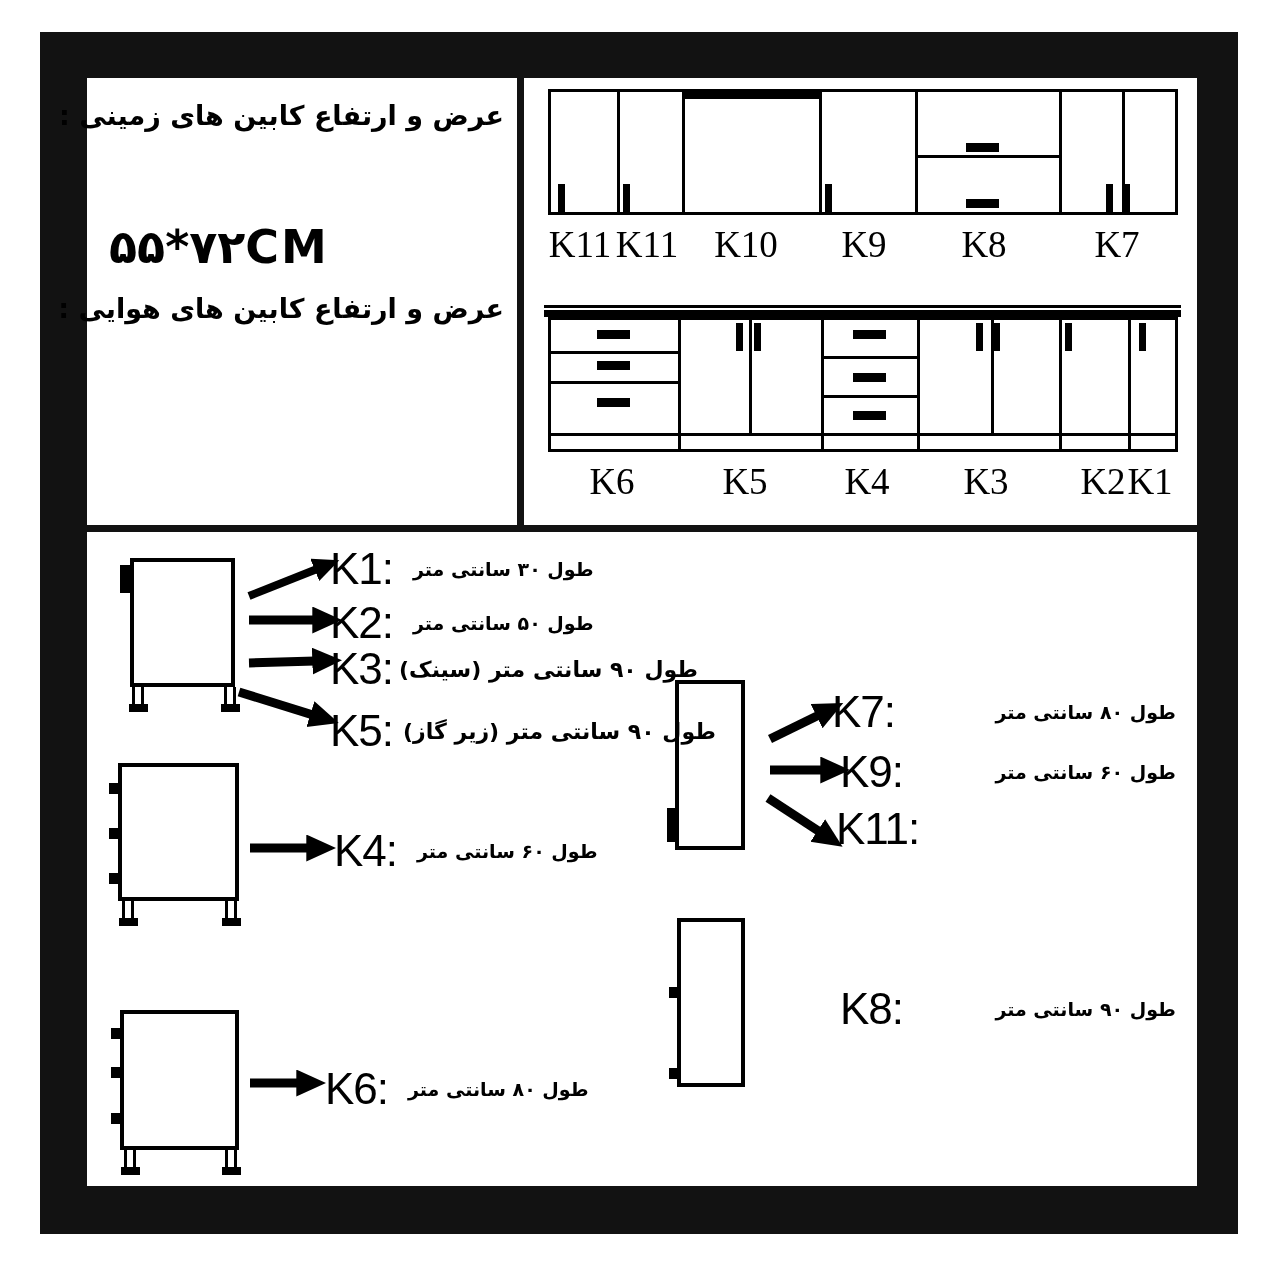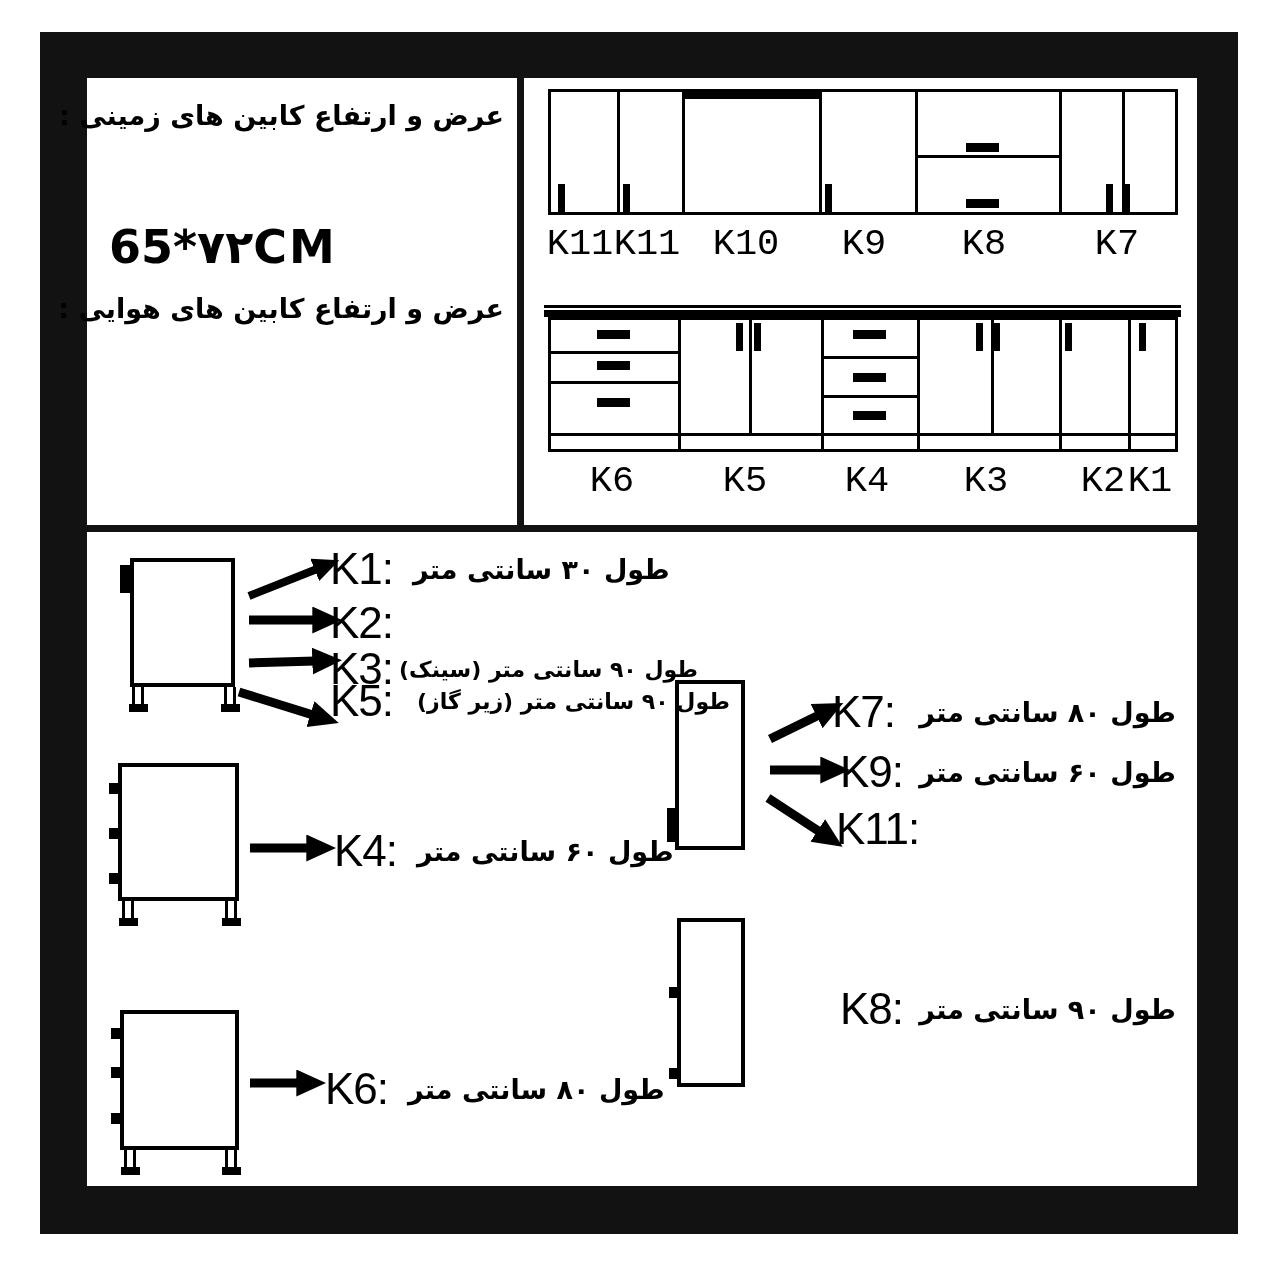--- a/index.html
+++ b/index.html
@@ -14,43 +14,43 @@
   .heading{position:absolute;right:13px;white-space:nowrap;direction:rtl;font-weight:700;font-size:27px;letter-spacing:0px;}
   .dims{position:absolute;font-weight:700;font-size:46px;letter-spacing:2px;direction:ltr;}
 
   
   .row-box{position:absolute;border:3px solid #000;box-sizing:border-box;background:#fff;}
   .vline{position:absolute;top:0;bottom:0;width:3px;background:#000;}
   .vline.short{bottom:auto;}
   .hline{position:absolute;height:3px;background:#000;}
   .hv{position:absolute;background:#000;width:7px;height:28px;}
   .hh{position:absolute;background:#000;width:33px;height:9px;}
-  .elev-label{position:absolute;transform:translateX(-50%);font-family:Liberation Mono, monospace;font-size:37px;white-space:nowrap;text-align:center;}
+  .elev-label{position:absolute;transform:translateX(-50%);font-family:Liberation Serif, serif;font-size:37px;white-space:nowrap;text-align:center;}
   .counter{position:absolute;border-top:3px solid #000;border-bottom:7px solid #000;height:12px;box-sizing:border-box;background:#fff;}
 
   
   .cab{position:absolute;border:4px solid #000;box-sizing:border-box;background:#fff;}
   .bump{position:absolute;background:#000;}
   .leg{position:absolute;width:12px;height:20px;border:3px solid #000;border-top:none;background:#fff;box-sizing:border-box;}
   .leg .foot{position:absolute;left:-6px;top:17px;width:19px;height:8px;background:#000;}
   .lrow{position:absolute;display:flex;align-items:center;gap:20px;direction:ltr;}
   .lrow.wide{justify-content:space-between;gap:0;}
   .kcode{font-family:"Liberation Sans",sans-serif;font-size:44px;letter-spacing:-1px;white-space:nowrap;}
-  .ptext{font-weight:700;font-size:27px;direction:rtl;white-space:nowrap;}
+  .ptext{font-weight:700;font-size:19px;direction:rtl;white-space:nowrap;}
   .ptext.small{font-size:22px;}
   svg.arrows{position:absolute;left:0;top:0;pointer-events:none;}
 </style>
 </head>
 <body>
 
 <div class="frame"></div>
 
 <div class="panel" id="panel-info">
   <div class="heading" style="top:22px;">عرض و ارتفاع کابین های زمینی :</div>
-  <div class="dims" style="left:22px;top:142px;">65*۷۲CM</div>
+  <div class="dims" style="left:22px;top:142px;">۵۵*۷۲CM</div>
   <div class="heading" style="top:215px;">عرض و ارتفاع کابین های هوایی :</div>
 </div>
 
 <div class="panel" id="panel-elev">
 
   <div class="row-box" style="left:24px;top:11px;width:630px;height:126px;">
     <div class="vline" style="left:66px;"></div>
     <div class="vline" style="left:131px;"></div>
     <div class="vline" style="left:268px;"></div>
     <div class="vline" style="left:364px;"></div>
@@ -170,26 +170,27 @@
     <line x1="683" y1="238" x2="736" y2="238" stroke="#000" stroke-width="9" marker-end="url(#ah)"></line>
     <line x1="681" y1="266" x2="733" y2="300" stroke="#000" stroke-width="9" marker-end="url(#ah)"></line>
   </svg>
 
   <div class="lrow" style="left:243px;top:12px;">
     <span class="kcode">K1:</span>
     <span class="ptext">طول ۳۰ سانتی متر</span>
   </div>
   <div class="lrow" style="left:243px;top:66px;">
     <span class="kcode">K2:</span>
+    <span class="ptext">طول ۵۰ سانتی متر</span>
   </div>
   <div class="lrow" style="left:243px;top:112px;gap:6px;">
     <span class="kcode">K3:</span>
     <span class="ptext small">طول ۹۰ سانتی متر (سینک)</span>
   </div>
-  <div class="lrow" style="left:243px;top:144px;gap:24px;">
+  <div class="lrow" style="left:243px;top:174px;gap:10px;">
     <span class="kcode">K5:</span>
     <span class="ptext small">طول ۹۰ سانتی متر (زیر گاز)</span>
   </div>
 
   <div class="lrow" style="left:247px;top:294px;text-align:right;">
     <span class="kcode">K4:</span>
     <span class="ptext">طول ۶۰ سانتی متر</span>
   </div>
 
   <div class="lrow" style="left:238px;top:532px;">

